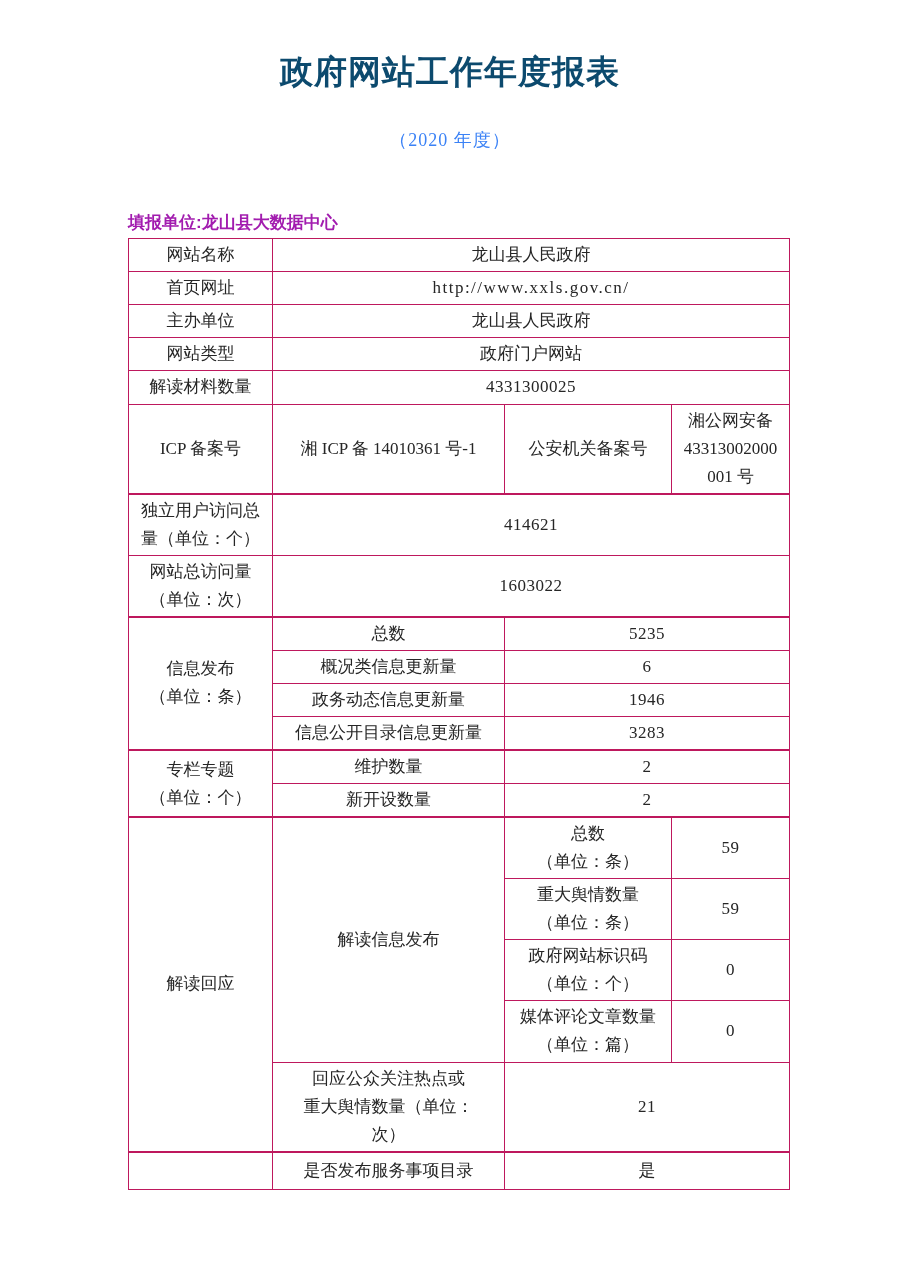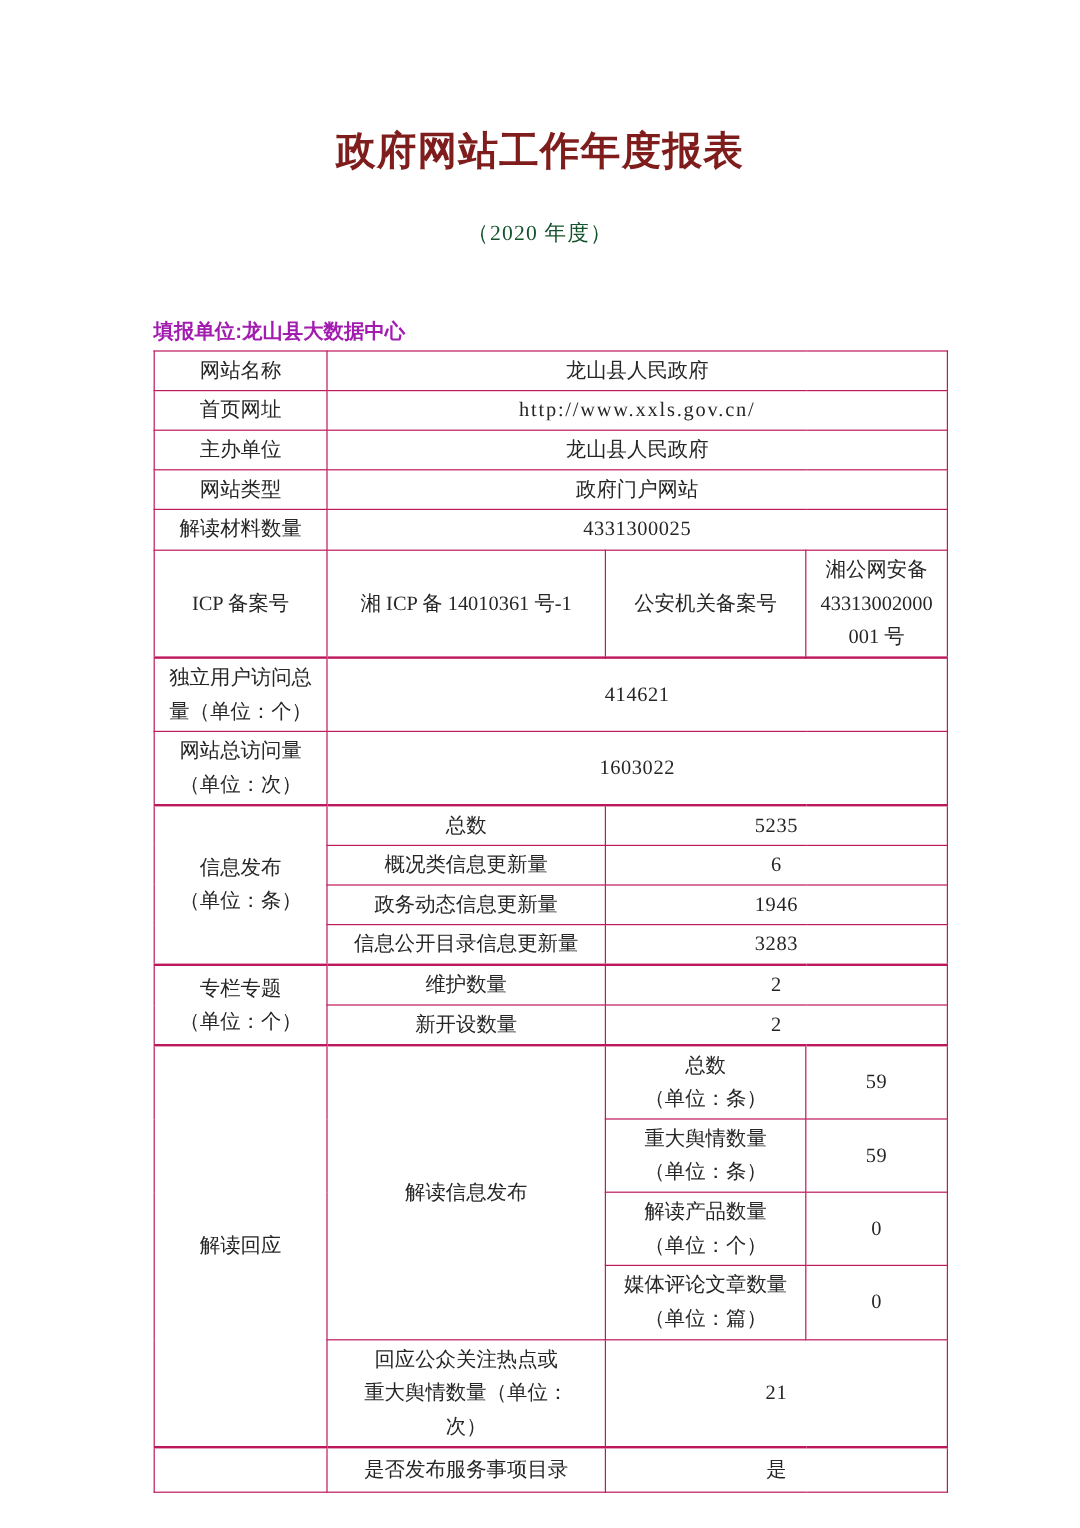--- a/index.html
+++ b/index.html
@@ -12,35 +12,35 @@
     overflow: hidden;
   }
   .page {
     width: 900px;
     height: 1273px;
     position: relative;
     box-sizing: border-box;
   }
   .doc-title {
     margin: 0;
-    padding-top: 108px;
+    padding-top: 54px;
     text-align: center;
     font-family: "Liberation Sans", "DejaVu Sans", sans-serif;
     font-weight: bold;
     font-size: 33px;
     line-height: 1.1;
     letter-spacing: 1px;
-    color: #7f1d1d;
+    color: #0c4a6e;
   }
   .doc-subtitle {
     margin-top: 38px;
     text-align: center;
     font-size: 18px;
     letter-spacing: 1px;
-    color: #14532d;
+    color: #3b82f6;
   }
   .report-unit {
     margin: 59px 0 0 128px;
     font-family: "Liberation Sans", "DejaVu Sans", sans-serif;
     font-weight: bold;
     font-size: 17px;
     color: #a21caf;
   }
   table.report {
     margin: 4px 0 0 128px;
@@ -155,21 +155,21 @@
         <td>总数
 （单位：条）</td>
         <td class="num">59</td>
       </tr>
       <tr style="height:52px">
         <td>重大舆情数量
 （单位：条）</td>
         <td class="num">59</td>
       </tr>
       <tr style="height:52px">
-        <td>解读产品数量
+        <td>政府网站标识码
 （单位：个）</td>
         <td class="num">0</td>
       </tr>
       <tr style="height:52px">
         <td>媒体评论文章数量
 （单位：篇）</td>
         <td class="num">0</td>
       </tr>
       <tr style="height:78px">
         <td>回应公众关注热点或

